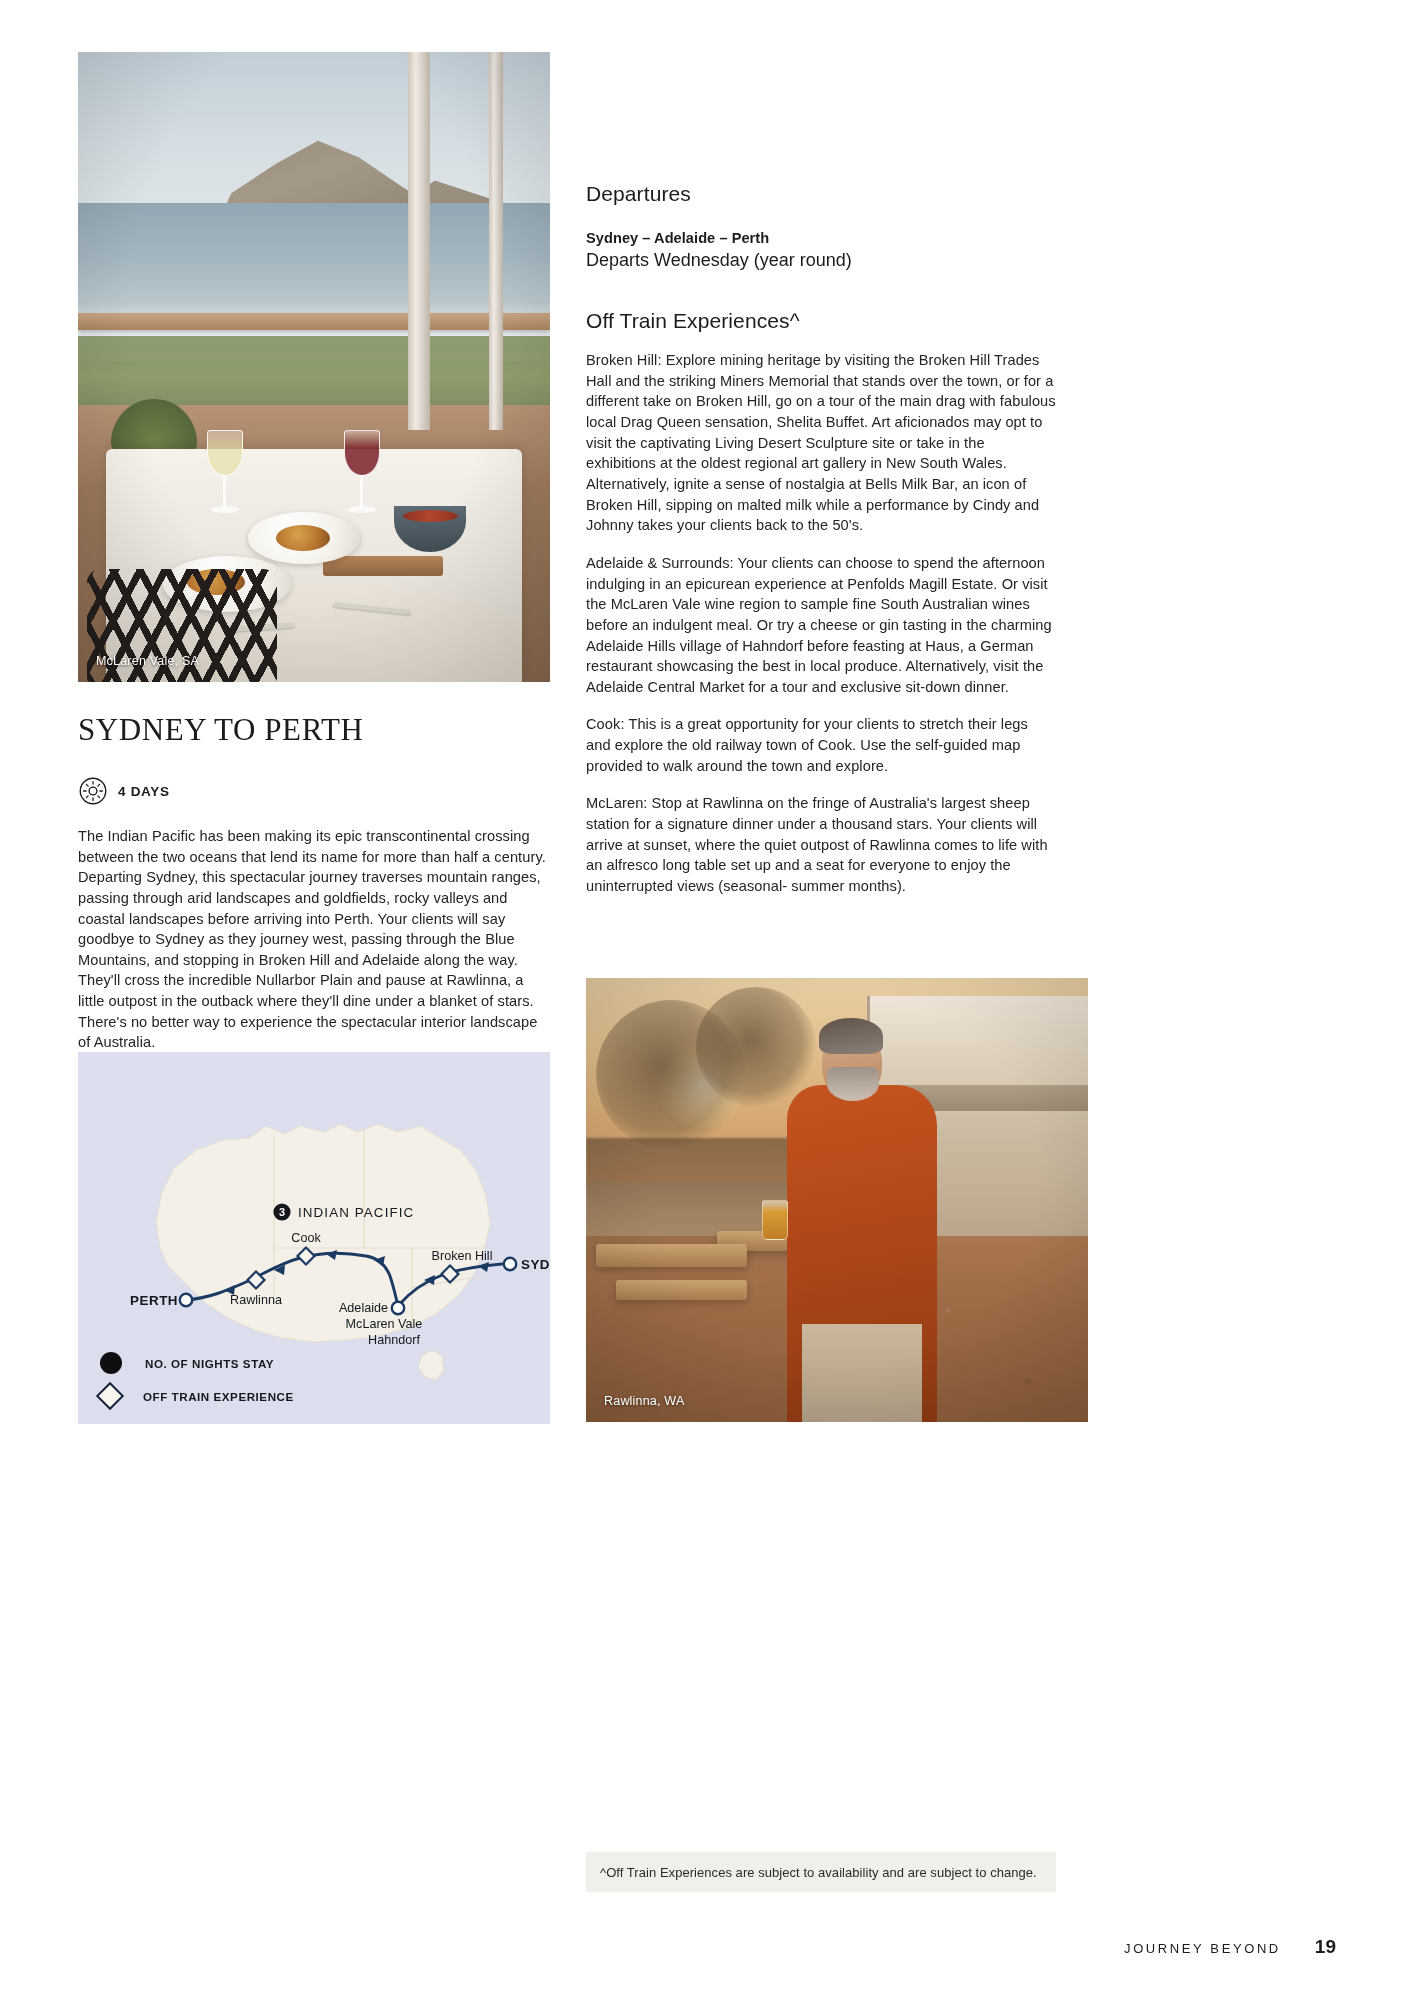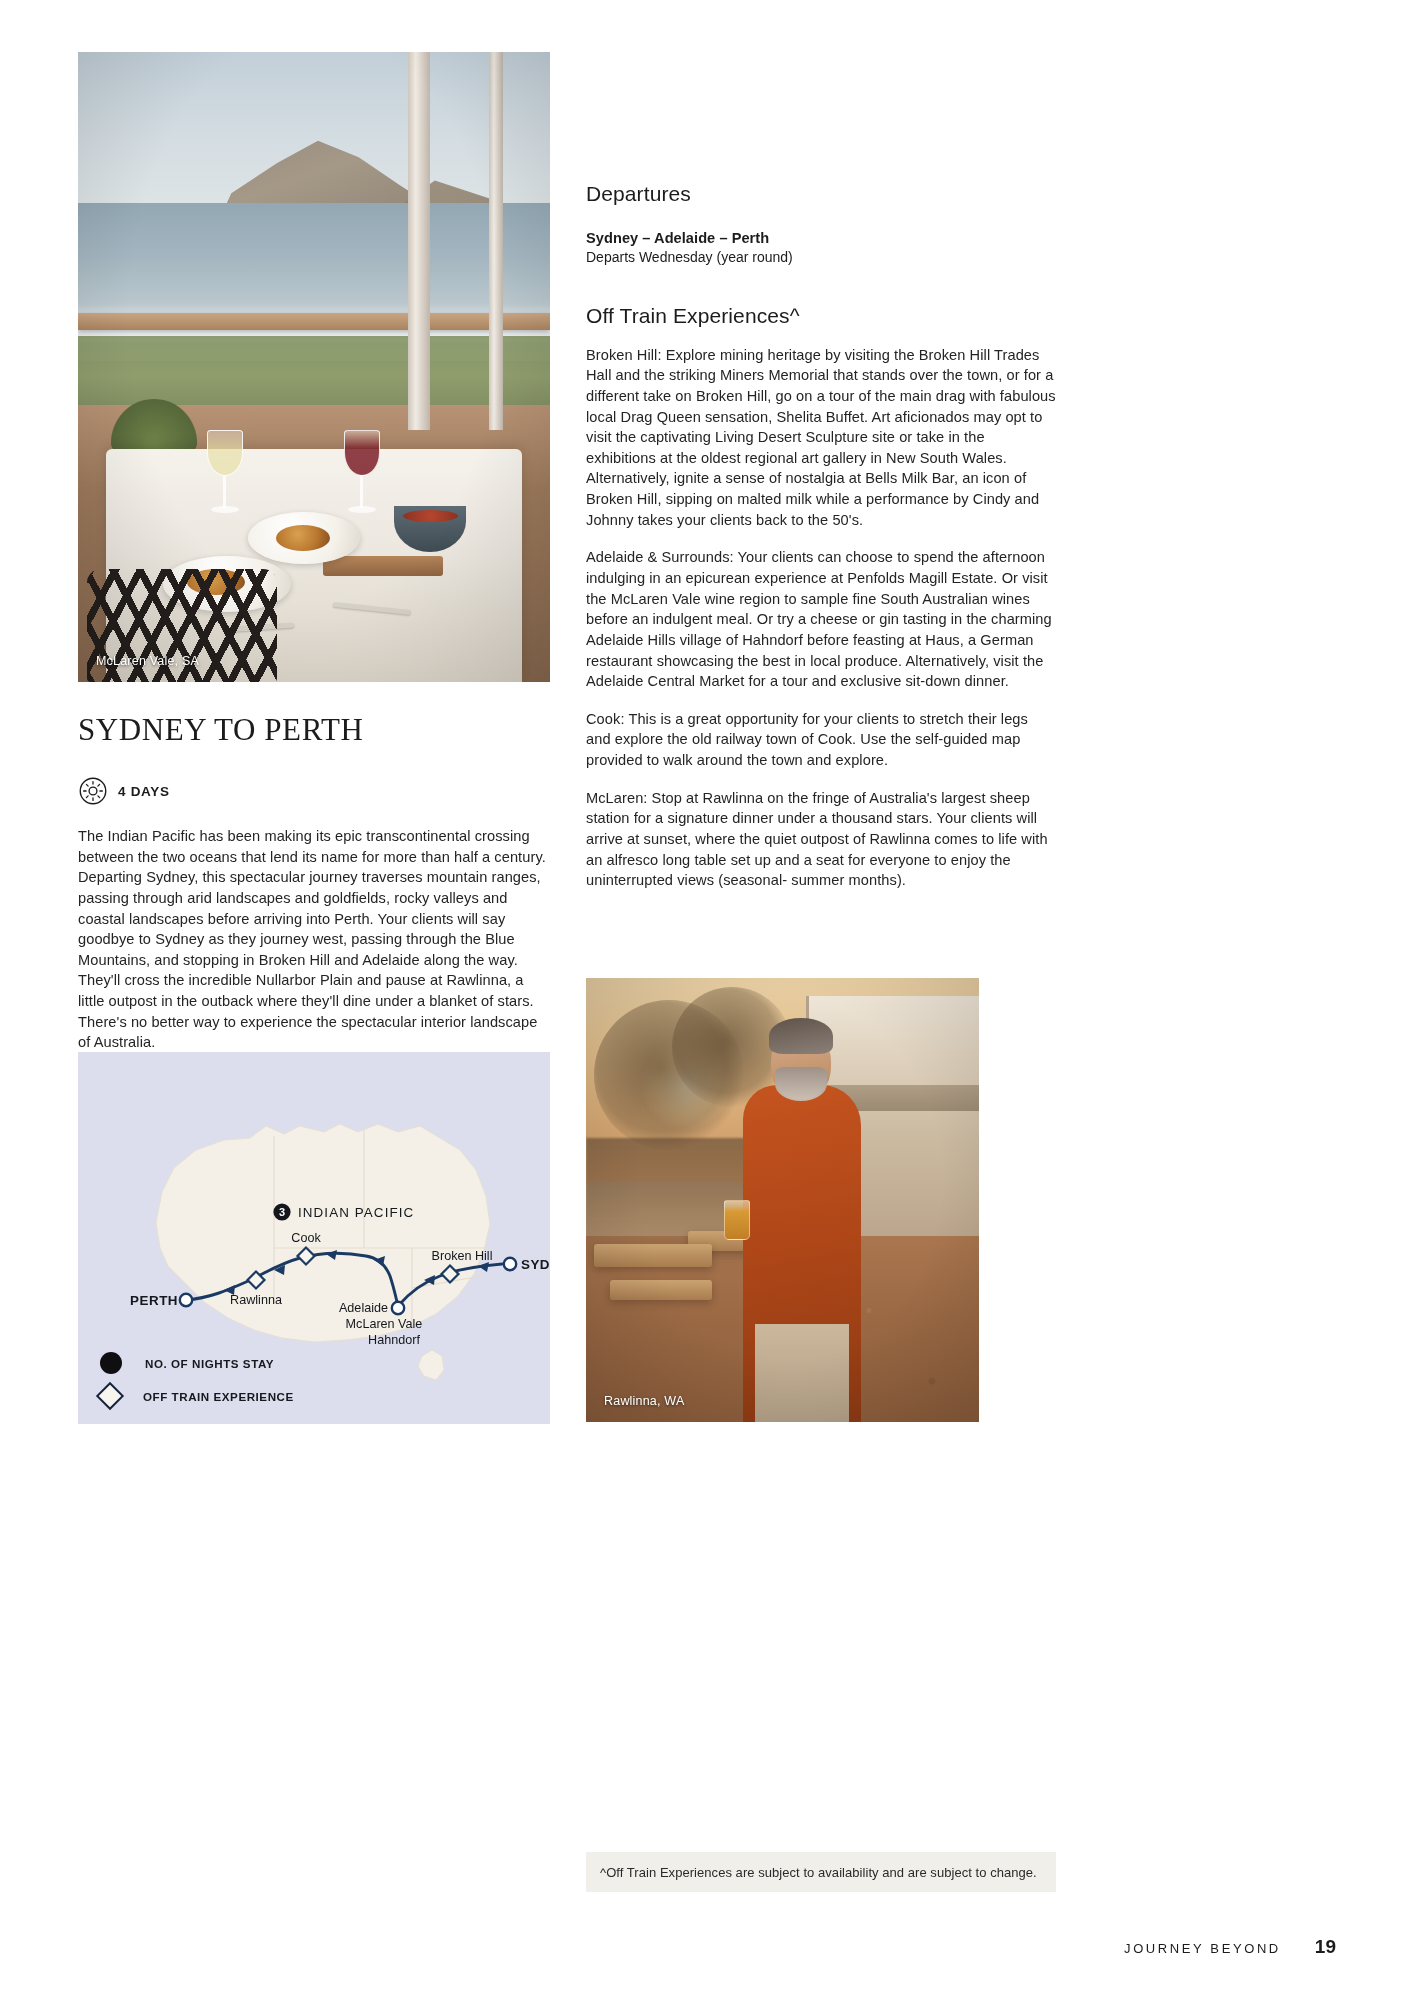--- a/index.html
+++ b/index.html
@@ -182,31 +182,31 @@
     background: #f7f5ee; border: 2px solid #15233f; transform: rotate(45deg);
   }
   .legend-text { font-size: 11.6px; font-weight: 700; letter-spacing: .55px; color: #15181c; }
 
   
   .col-right { position: absolute; left: 586px; top: 182px; width: 470px; }
   .h-section {
     font-size: 21px; font-weight: 400; letter-spacing: .1px; color: #1c1c1c;
   }
   .sub-bold { font-size: 14.6px; font-weight: 700; margin-top: 24px; letter-spacing: .05px; }
-  .sub-plain { font-size: 14px; margin-top: 2px; line-height: 1.4; }
+  .sub-plain { font-size: 18px; margin-top: 2px; line-height: 1.4; }
   .h-section.second { margin-top: 36px; }
   .ote-para {
     font-size: 14.6px; line-height: 1.415; margin-top: 17px; color: #242424; letter-spacing: .08px;
   }
   .ote-para b { font-weight: 400; }
 
   
   .train-photo {
     position: absolute; left: 586px; top: 978px;
-    width: 393px; height: 444px; overflow: hidden; background: #b99a76;
+    width: 502px; height: 444px; overflow: hidden; background: #b99a76;
   }
   .tp-sky {
     position: absolute; left: 0; top: 0; width: 100%; height: 46%;
     background: linear-gradient(180deg,#e8cfa4 0%,#e2bf8d 35%,#d6a874 70%,#c59463 100%);
   }
   .tp-sun {
     position: absolute; left: 14%; top: 14%; width: 90px; height: 90px; border-radius: 50%;
     background: radial-gradient(circle,#fff3d4 0%,rgba(255,226,170,.55) 45%,rgba(255,220,160,0) 72%);
   }
   .tp-tree {

